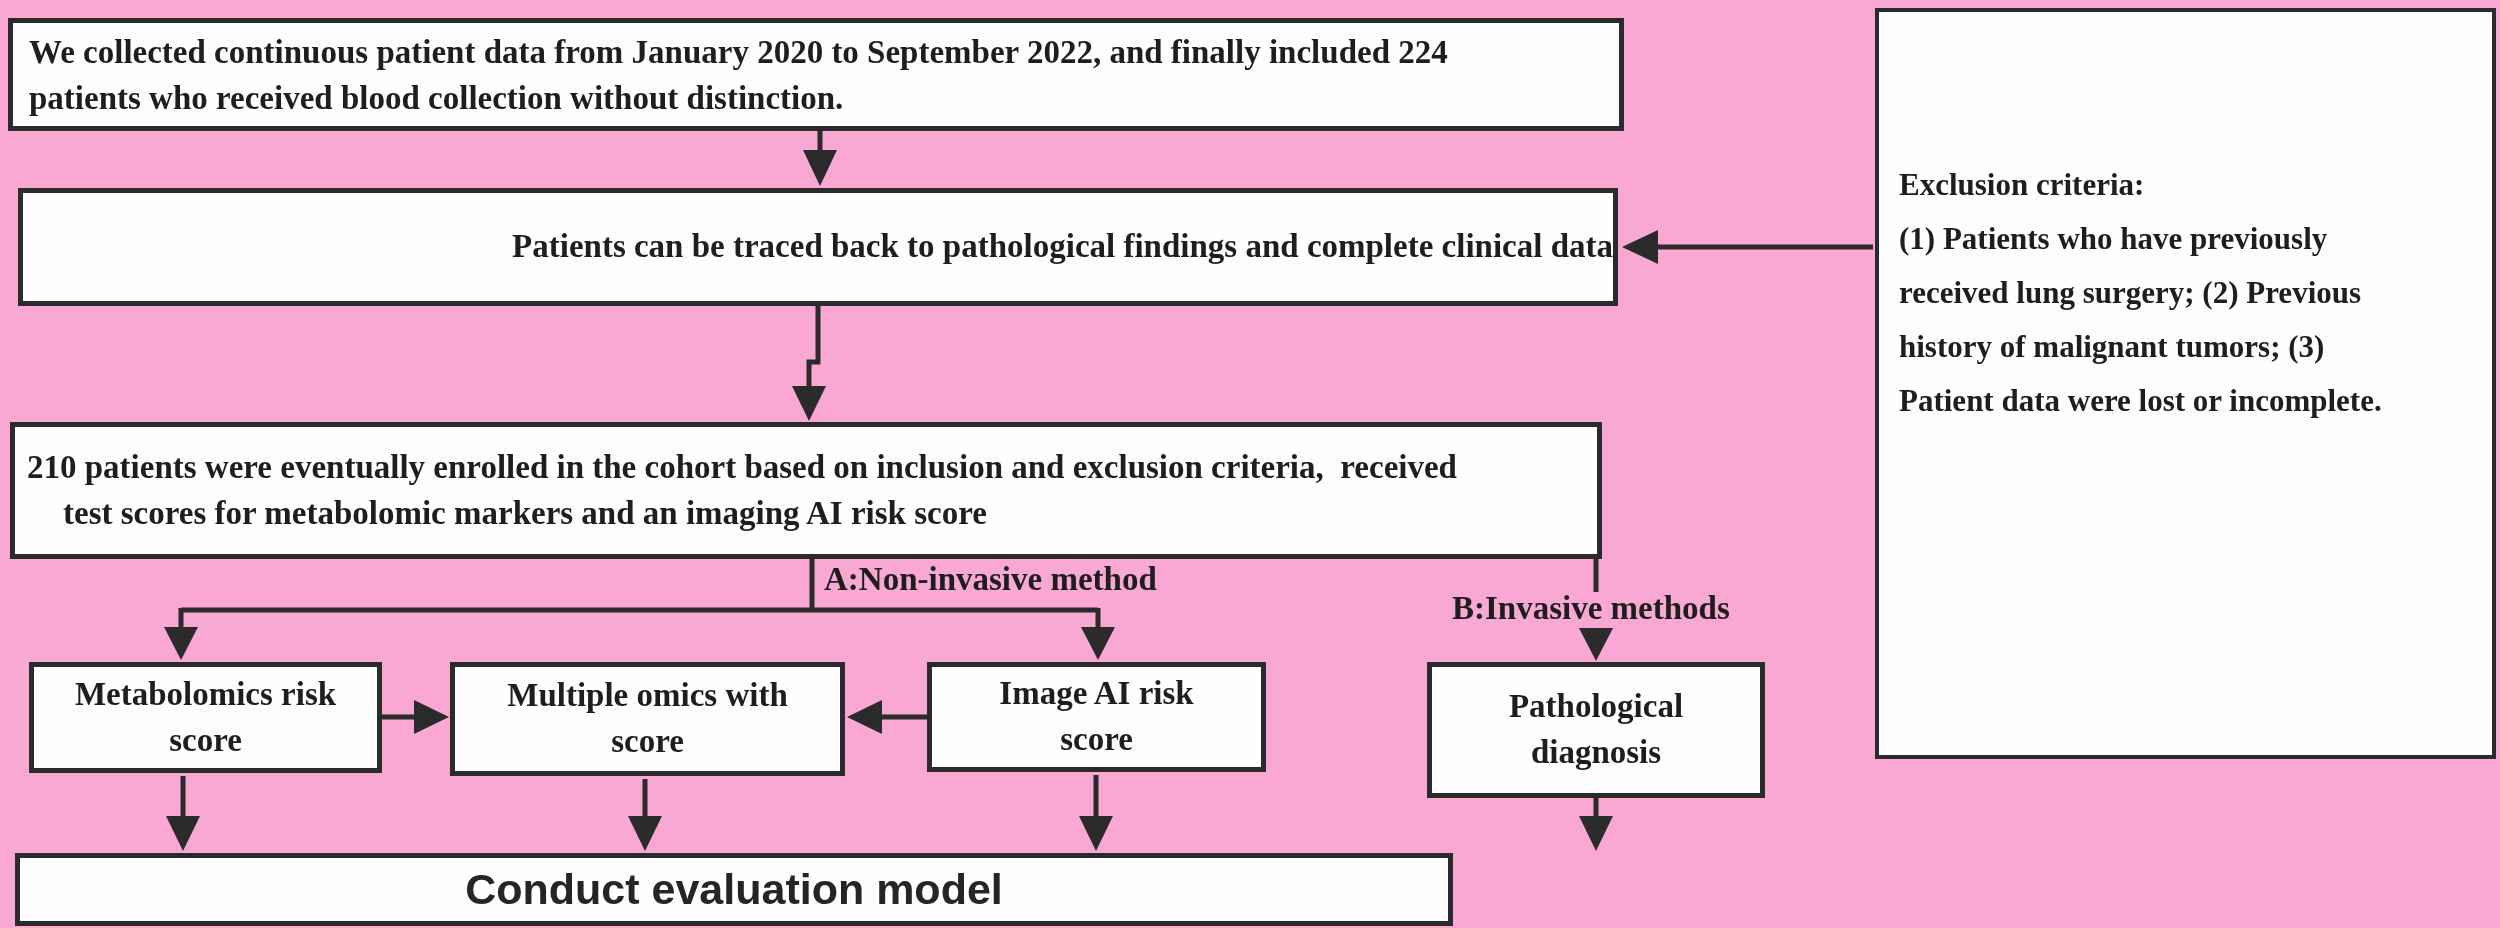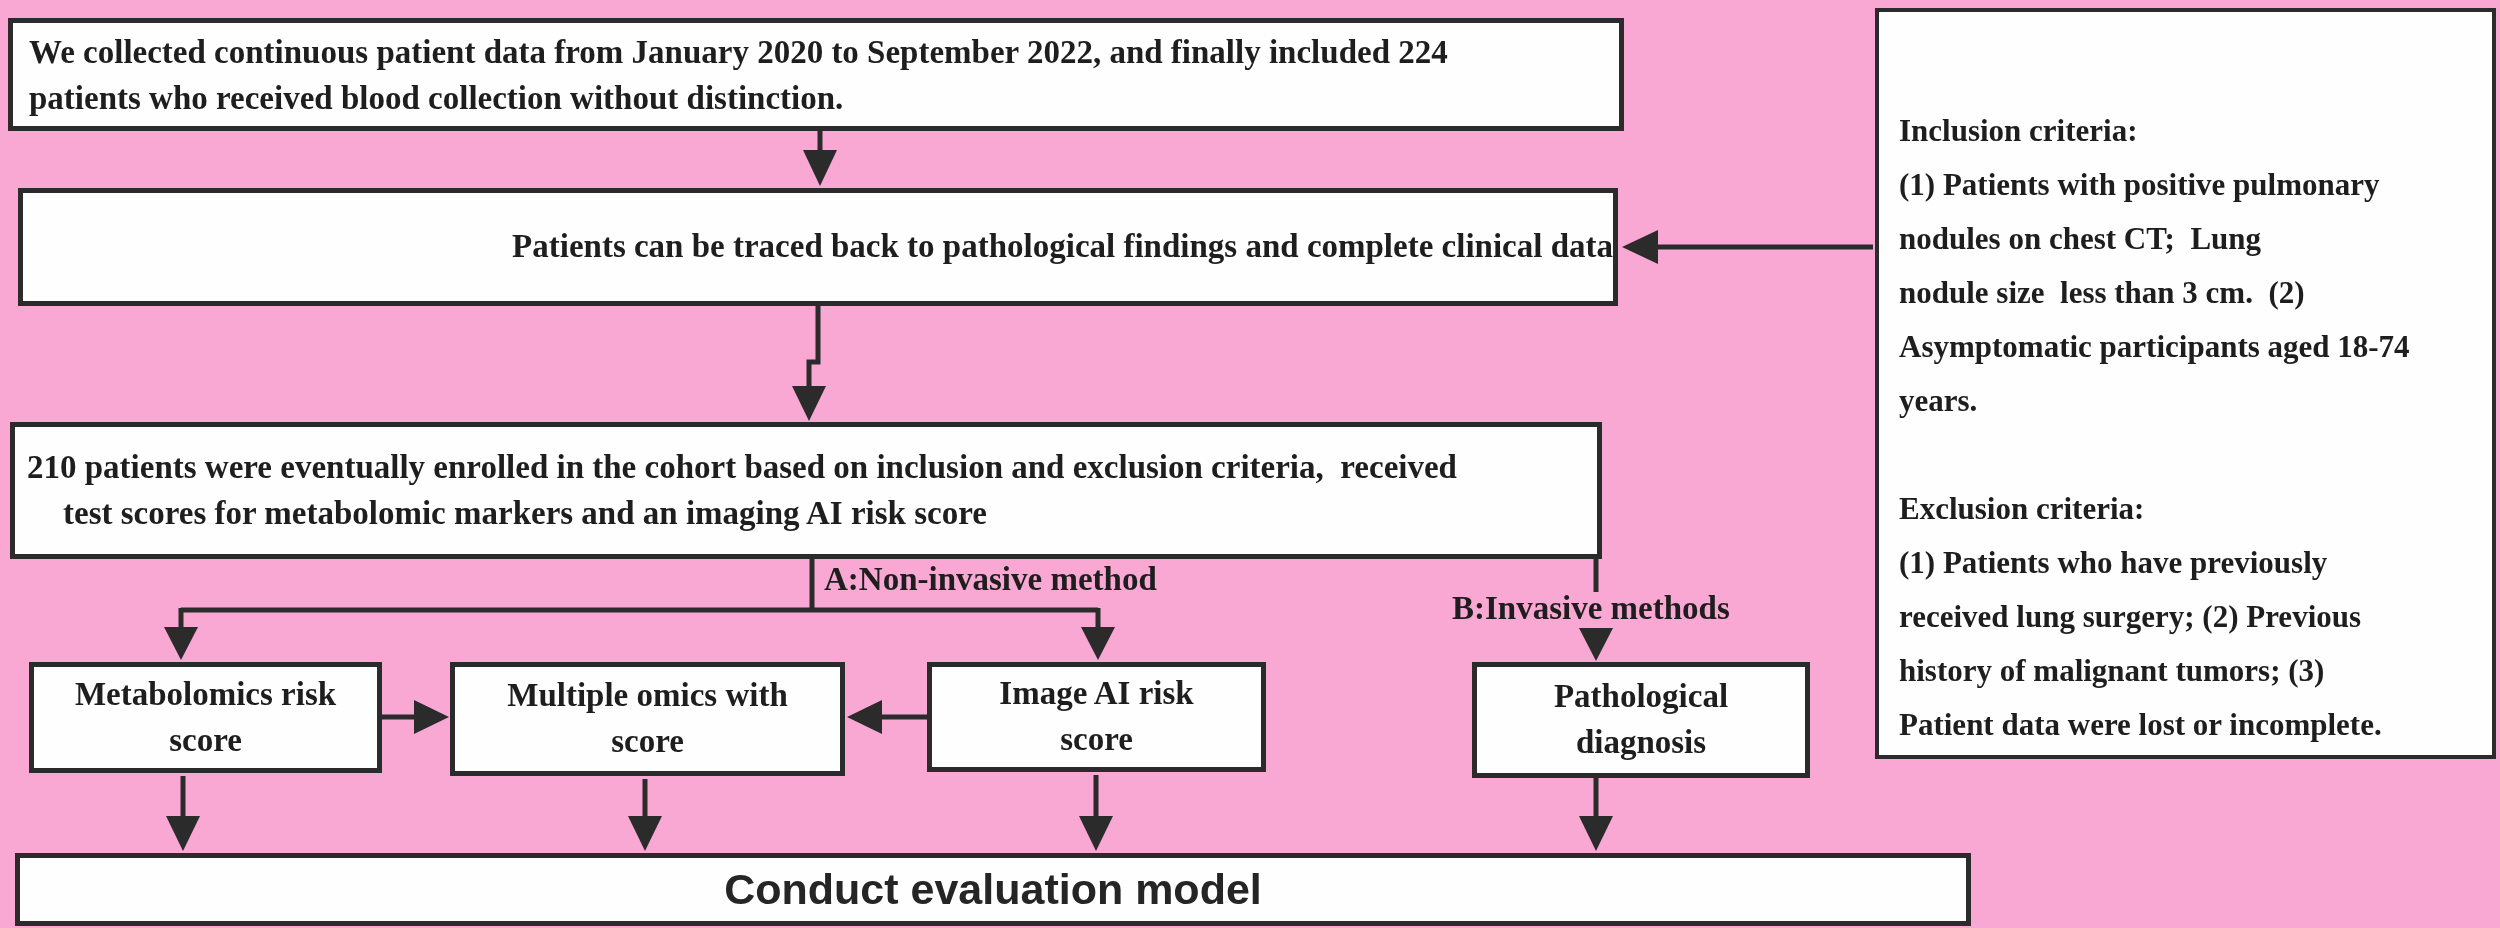--- a/index.html
+++ b/index.html
@@ -25,24 +25,24 @@
   .prewrap{white-space:pre-wrap;}
 
   #box-collection{left:8px;top:18px;width:1616px;height:113px;padding:4px 16px 2px 16px;}
   #box-traceback{left:18px;top:188px;width:1600px;height:118px;align-items:flex-end;text-align:center;}
   #box-enrolled{left:10px;top:422px;width:1592px;height:137px;padding:0 12px;}
   #box-enrolled .line2{margin-left:36px;}
 
   #box-metabolomics{left:9px;top:662px;width:353px;height:111px;margin-left:20px;}
   #box-multiomics{left:450px;top:662px;width:395px;height:114px;align-items:center;}
   #box-imageai{left:927px;top:662px;width:339px;height:110px;align-items:center;}
-  #box-pathological{left:1427px;top:662px;width:338px;height:116px;align-items:center;margin-left:45px;}
+  #box-pathological{left:1427px;top:662px;width:338px;height:136px;align-items:center;}
 
   #box-evaluation{
-    left:15px;top:853px;width:1956px;height:73px;
+    left:15px;top:853px;width:1438px;height:73px;
     align-items:center;text-align:center;
     font-family:"Liberation Sans", sans-serif;font-size:43px;color:#252525;
   }
 
   #box-criteria{
     left:1875px;top:8px;width:621px;height:751px;
     border-width:4px;justify-content:flex-start;
     padding:92px 14px 0 20px;font-size:31px;line-height:54px;
   }
   #box-criteria .exclusion{margin-top:54px;}
@@ -152,26 +152,20 @@
   <div class="box" id="box-pathological">
     <div class="multiline">Pathological
 diagnosis</div>
   </div>
 
   <div class="box" id="box-evaluation">
     <div class="line">Conduct evaluation model</div>
   </div>
 
   <div class="box" id="box-criteria">
-    <div class="prewrap inclusion">Inclusion criteria:
-(1) Patients with positive pulmonary
-nodules on chest CT;  Lung
-nodule size  less than 3 cm.  (2)
-Asymptomatic participants aged 18-74
-years.</div>
     <div class="prewrap exclusion">Exclusion criteria:
 (1) Patients who have previously
 received lung surgery; (2) Previous
 history of malignant tumors; (3)
 Patient data were lost or incomplete.</div>
   </div>
 
 </div>
 
 </body></html>

